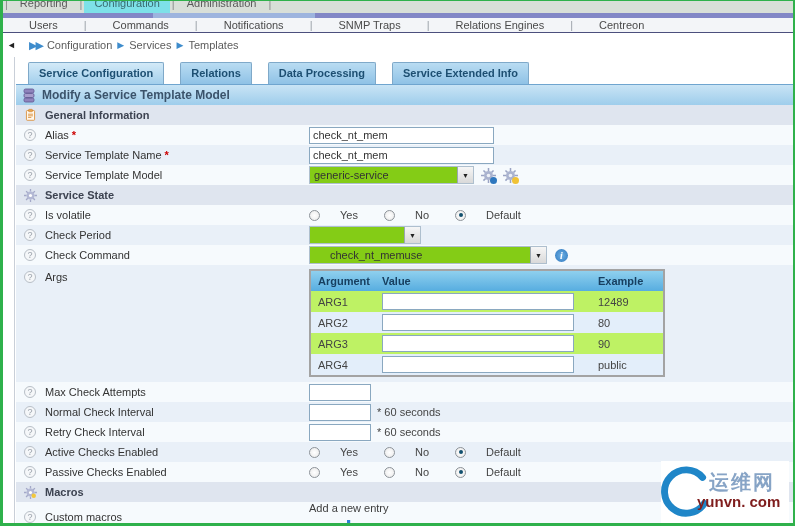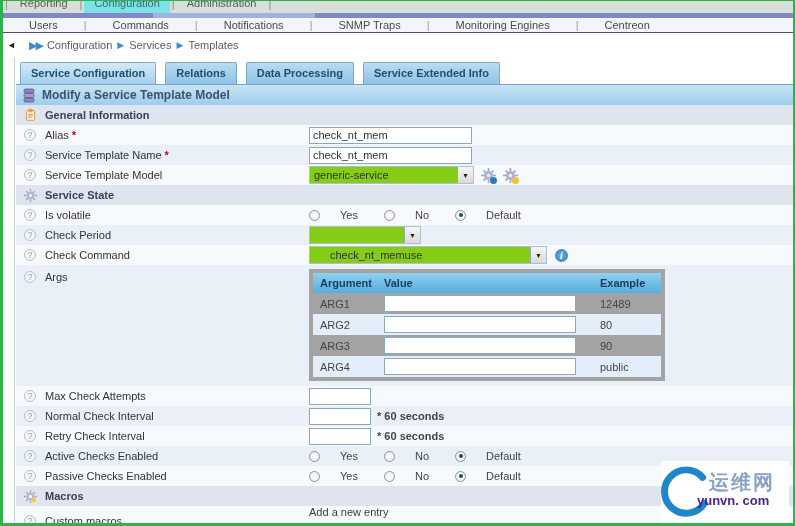--- a/index.html
+++ b/index.html
@@ -30,21 +30,21 @@
   .crumb-row { height:24px; display:flex; align-items:center; padding-left:4px; background:#fff; }
   .collapse-arrow { color:#222; font-size:9px; width:10px; }
   .crumb { display:flex; align-items:center; gap:5px; padding-left:12px; color:#5c5c5c; }
   .crumb .dbl { color:#3e8ccc; font-size:11px; letter-spacing:-2px; }
   .crumb .arr { color:#3e8ccc; font-size:9px; }
   .crumb .ci { cursor:pointer; }
 
   
   .content { margin-left:11px; border-left:1px solid #c9cfd8; padding-left:1px; height:470px; }
 
-  .tabs { display:flex; gap:9px; padding:5px 0 0 4px; height:27px; align-items:flex-end; background:#fff; }
+  .tabs { display:flex; gap:16px; padding:5px 0 0 12px; height:27px; align-items:flex-end; background:#fff; }
   .tab {
     height:22px; line-height:21px; padding:0 10px; font-weight:bold; color:#1d4f72;
     background:linear-gradient(#b9dcf2,#8fc2e6); border:1px solid #7fa9c9; border-bottom:none;
     border-radius:2px 2px 0 0; cursor:pointer; white-space:nowrap;
   }
   .tab.active { background:linear-gradient(#d3eaf8,#a3cfec); }
 
   .page-header {
     height:21px; display:flex; align-items:center; gap:7px; padding-left:7px;
     background:linear-gradient(#c9e4f5,#9ecdeb); border-top:1px solid #6fa5cf;
@@ -61,21 +61,21 @@
   .frow.alt1 { background:#e9f0f8; }
   .frow .labelcell { width:285px; display:flex; align-items:center; gap:9px; flex-shrink:0; }
   .req { color:#cc0000; font-weight:bold; padding-left:3px; }
 
   .help {
     width:12px; height:12px; border-radius:50%; border:1px solid #b8bfc7; background:#f5f7f9;
     color:#9aa2ab; font-size:9px; line-height:11px; text-align:center; flex-shrink:0; cursor:pointer;
   }
 
   input.txt { height:17px; border:1px solid #8aa8c0; background:#fff; font-family:"Liberation Sans",sans-serif; font-size:11px; padding:0 3px; color:#333; }
-  .w-main { width:163px; }
+  .w-main { width:185px; }
   .w-small { width:62px; }
 
   .selectbox { display:flex; align-items:stretch; height:18px; border:1px solid #aebfce; background:#84cc16; cursor:pointer; }
   .selectbox .sel-text { padding:2px 4px 0 4px; white-space:nowrap; overflow:hidden; color:#333; }
   .dd-btn {
     width:16px; margin-left:auto; border-left:1px solid #9aa6b2; background:linear-gradient(#f6f6f6,#d9d9d9);
     display:flex; align-items:center; justify-content:center; font-size:7px; color:#222; cursor:pointer;
   }
 
   .radio { width:11px; height:11px; border-radius:50%; border:1px solid #8d9399; background:radial-gradient(#fff,#e8e8e8); display:inline-block; position:relative; cursor:pointer; flex-shrink:0; }
@@ -89,37 +89,37 @@
     font-size:10px; line-height:13px; text-align:center; margin-left:8px; cursor:pointer; flex-shrink:0;
   }
 
   .icon-wrap { position:relative; width:15px; height:15px; margin-left:7px; cursor:pointer; flex-shrink:0; }
   .icon-wrap .badge { position:absolute; right:-1px; bottom:-1px; width:7px; height:7px; border-radius:50%; }
   .badge.blue { background:#2e77be; }
   .badge.gold { background:#f0c235; }
 
   
   .args-row { align-items:flex-start; padding-top:4px; padding-bottom:5px; }
-  .args-table { margin-left:0px; width:356px; border:4px solid #a3a3a3; }
+  .args-table { margin-left:0px; width:356px; border:2px solid #a3a3a3; }
   .args-head { display:grid; grid-template-columns:64px 216px 1fr; height:20px; align-items:center;
     background:linear-gradient(#8fd0ee,#57ade0); color:#173f60; font-weight:bold; padding-left:7px; }
   .args-tr { display:grid; grid-template-columns:64px 216px 1fr; height:21px; align-items:center; padding-left:7px; color:#444; }
-  .args-tr.a0 { background:#a3a3a3; }
+  .args-tr.a0 { background:#bef264; }
   .args-tr.a1 { background:#e3eefa; }
   .args-tr input.txt { width:192px; }
 
-  .suffix { margin-left:6px; color:#444;font-weight:bold; }
+  .suffix { margin-left:6px; color:#444; }
 
   .add-entry { display:flex; align-items:center; gap:5px; color:#3c3c3c; cursor:pointer;flex-direction:column; }
 
   
   .watermark { position:absolute; right:4px; bottom:0px; width:128px; height:62px; background:#fff; display:flex; align-items:flex-end; }
   .wm-inner { position:relative; width:100%; height:100%; }
   .wm-cn { position:absolute; left:48px; top:8px; font-size:20px; font-weight:bold; color:#87a4c6; letter-spacing:2px; }
-  .wm-dom { position:absolute; left:36px; top:32px; font-size:13px; font-weight:bold; color:#4c1d95; }
+  .wm-dom { position:absolute; left:36px; top:32px; font-size:15px; font-weight:bold; color:#7f1d1d; }
   svg { display:block; }
 </style>
 </head>
 <body>
 
 <div class="top-menu">
   <div class="top-menu-inner">
     <span class="tm-sep">|</span>
     <span class="tm-item">Reporting</span>
     <span class="tm-sep">|</span>
@@ -135,21 +135,21 @@
 
 <div class="subnav">
   <span class="sn-item">Users</span>
   <span class="sn-sep">|</span>
   <span class="sn-item">Commands</span>
   <span class="sn-sep">|</span>
   <span class="sn-item">Notifications</span>
   <span class="sn-sep">|</span>
   <span class="sn-item">SNMP Traps</span>
   <span class="sn-sep">|</span>
-  <span class="sn-item">Monitoring Engines</span>
+  <span class="sn-item">Relations Engines</span>
   <span class="sn-sep">|</span>
   <span class="sn-item">Centreon</span>
 </div>
 
 <div class="crumb-row">
   <span class="collapse-arrow">◄</span>
   <div class="crumb">
     <span class="dbl">▶▶</span>
     <span class="ci">Configuration</span>
     <span class="arr">▶</span>

